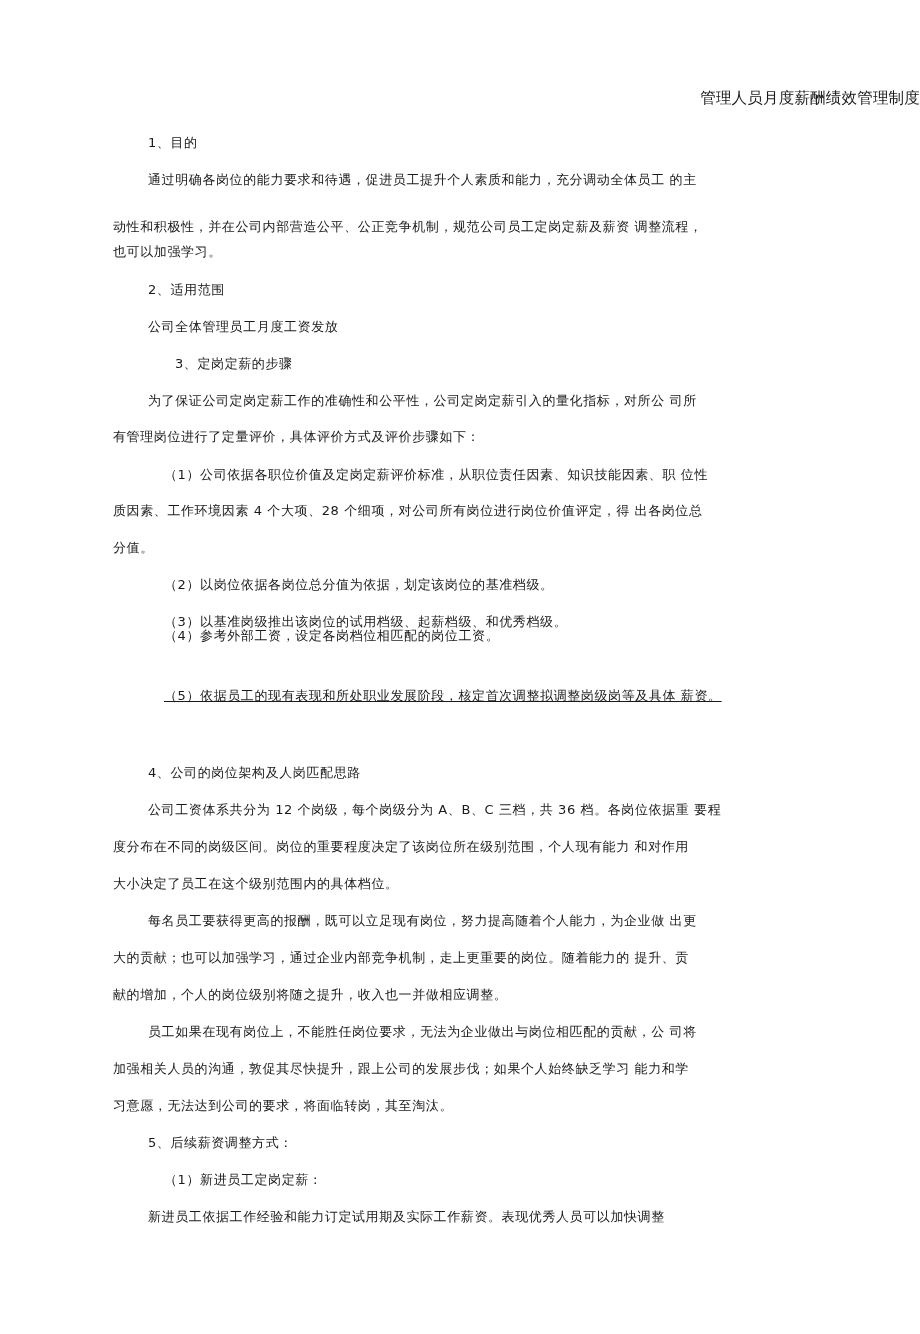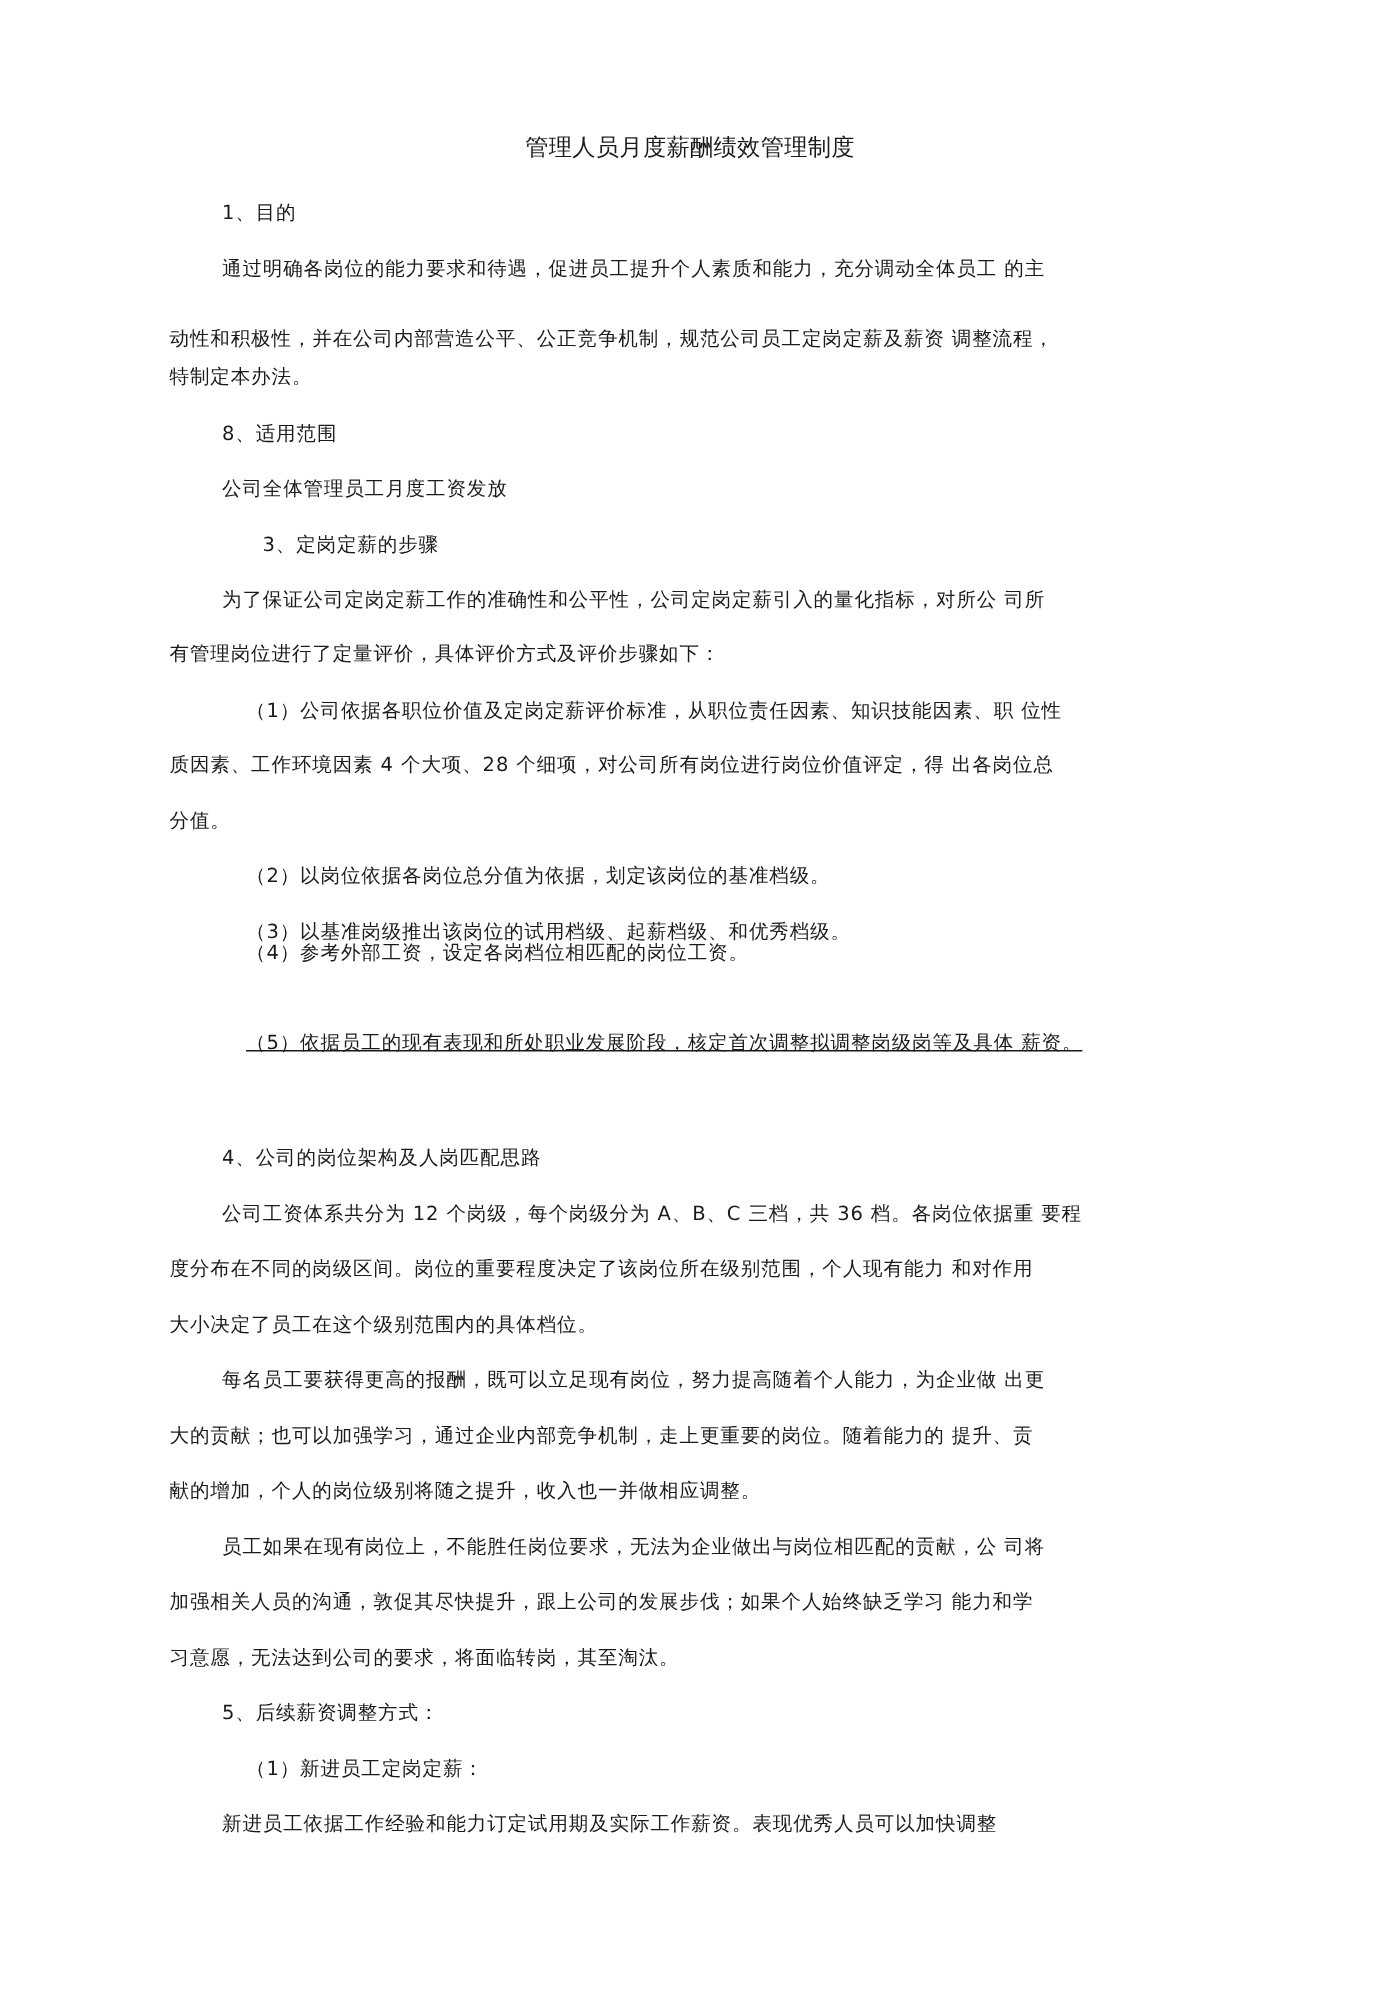--- a/index.html
+++ b/index.html
@@ -1,34 +1,34 @@
 <!DOCTYPE html>
 <html><head>
 <meta charset="utf-8">
 <style>
   html, body { margin: 0; padding: 0; background: #ffffff; }
   body { width: 920px; height: 1334px; position: relative; overflow: hidden;
          font-family: "DejaVu Sans", "Liberation Sans", sans-serif; color: #1a1a1a; }
-  .title { position: absolute; top: 88px; left: 0; width: 920px; text-align: center; font-size: 15.5px; letter-spacing: 0.2px; }
+  .title { position: absolute; top: 88px; left: 0; width: 920px; text-align: right; font-size: 15.5px; letter-spacing: 0.2px; }
   .line { position: absolute; font-size: 13px; white-space: nowrap; line-height: 20px; letter-spacing: 0.6px; }
   .l0 { left: 113px; }
   .l1 { left: 148px; }
   .l2 { left: 164px; }
 </style>
 </head>
 <body>
 
 <div>
   <div class="title">管理人员月度薪酬绩效管理制度</div>
   <div id="lines">
       <div class="line l1" style="top: 133px;">1、目的</div>
       <div class="line l1" style="top: 170px;">通过明确各岗位的能力要求和待遇，促进员工提升个人素质和能力，充分调动全体员工  的主</div>
       <div class="line l0" style="top: 206px; margin-top: 11px;">动性和积极性，并在公司内部营造公平、公正竞争机制，规范公司员工定岗定薪及薪资  调整流程，</div>
-      <div class="line l0" style="top: 242px;">特制定本办法。</div>
-      <div class="line l1" style="top: 280px;">8、适用范围</div>
+      <div class="line l0" style="top: 242px;">也可以加强学习。</div>
+      <div class="line l1" style="top: 280px;">2、适用范围</div>
       <div class="line l1" style="top: 317px;">公司全体管理员工月度工资发放</div>
       <div class="line l1" style="top: 354px; margin-left: 27px;">3、定岗定薪的步骤</div>
       <div class="line l1" style="top: 391px;">为了保证公司定岗定薪工作的准确性和公平性，公司定岗定薪引入的量化指标，对所公  司所</div>
       <div class="line l0" style="top: 427px;">有管理岗位进行了定量评价，具体评价方式及评价步骤如下：</div>
       <div class="line l2" style="top: 465px;">（1）公司依据各职位价值及定岗定薪评价标准，从职位责任因素、知识技能因素、职  位性</div>
       <div class="line l0" style="top: 501px;">质因素、工作环境因素 4 个大项、28 个细项，对公司所有岗位进行岗位价值评定，得  出各岗位总</div>
       <div class="line l0" style="top: 538px;">分值。</div>
       <div class="line l2" style="top: 575px;">（2）以岗位依据各岗位总分值为依据，划定该岗位的基准档级。</div>
       <div class="line l2" style="top: 612px;">（3）以基准岗级推出该岗位的试用档级、起薪档级、和优秀档级。</div>
       <div class="line l2" style="top: 626px;">（4）参考外部工资，设定各岗档位相匹配的岗位工资。</div>

